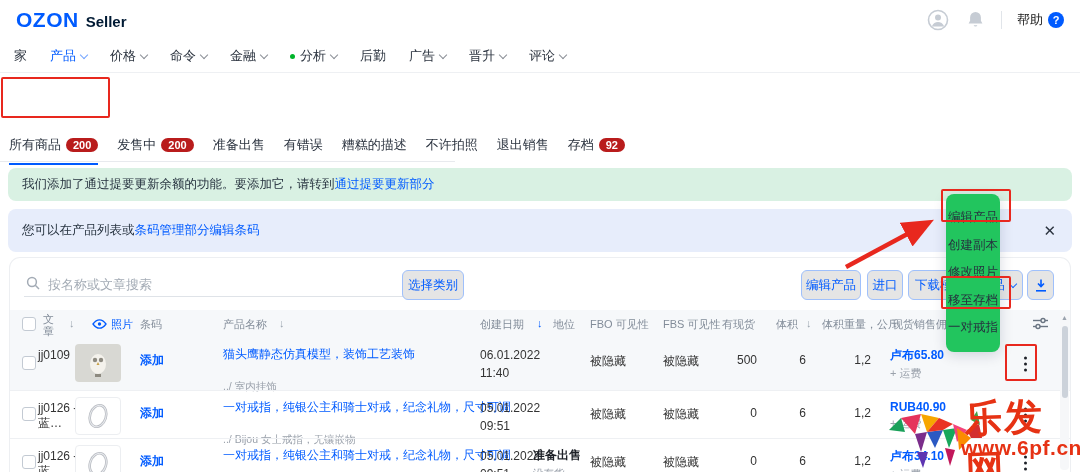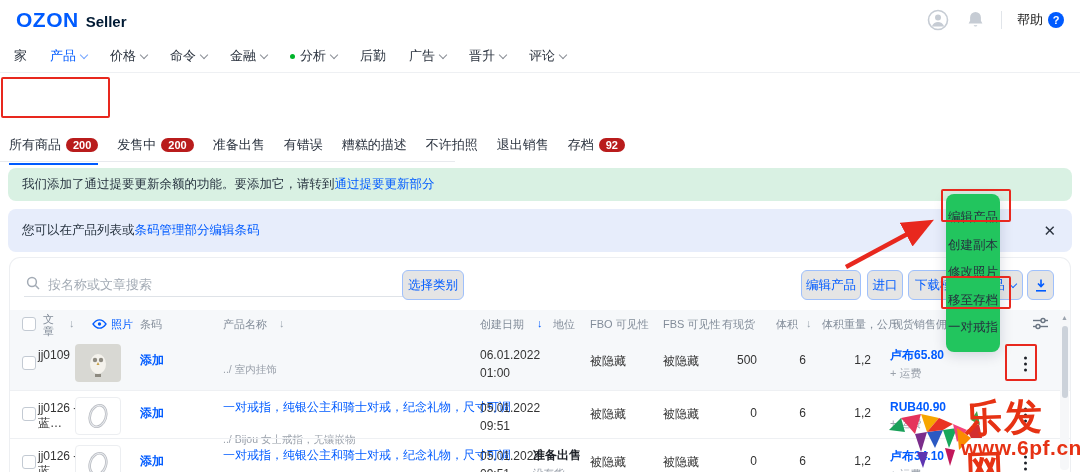--- a/index.html
+++ b/index.html
@@ -288,23 +288,24 @@
         <svg width="26" height="30" viewBox="0 0 26 30">
             <ellipse cx="13" cy="16" rx="8" ry="10" fill="#f4f2ec"></ellipse>
             <circle cx="10" cy="12" r="2.2" fill="#8d8a80"></circle>
             <circle cx="16" cy="12" r="2.2" fill="#8d8a80"></circle>
             <polygon points="13,14 11.5,17 14.5,17" fill="#c9a24a"></polygon>
             <rect x="10" y="26" width="6" height="3" fill="#8d8a80"></rect>
           </svg>
       </span>
       <span class="cell addlink">添加</span>
       <span class="cell pname">
+        <span class="nm">猫头鹰静态仿真模型，装饰工艺装饰</span>
         <span class="cat">../ 室内挂饰</span>
       </span>
-      <span class="cell dt"><span>06.01.2022</span><br><span>01:00</span></span>
+      <span class="cell dt"><span>06.01.2022</span><br><span>11:40</span></span>
       <span class="cell fbo">被隐藏</span>
       <span class="cell fbs">被隐藏</span>
       <span class="cell num stock">500</span>
       <span class="cell num vol">6</span>
       <span class="cell num wgt">1,2</span>
       <span class="cell price">
         <span class="pv">卢布65.80</span>
         <span class="pn">+ 运费</span>
       </span>
       <span class="dots">

